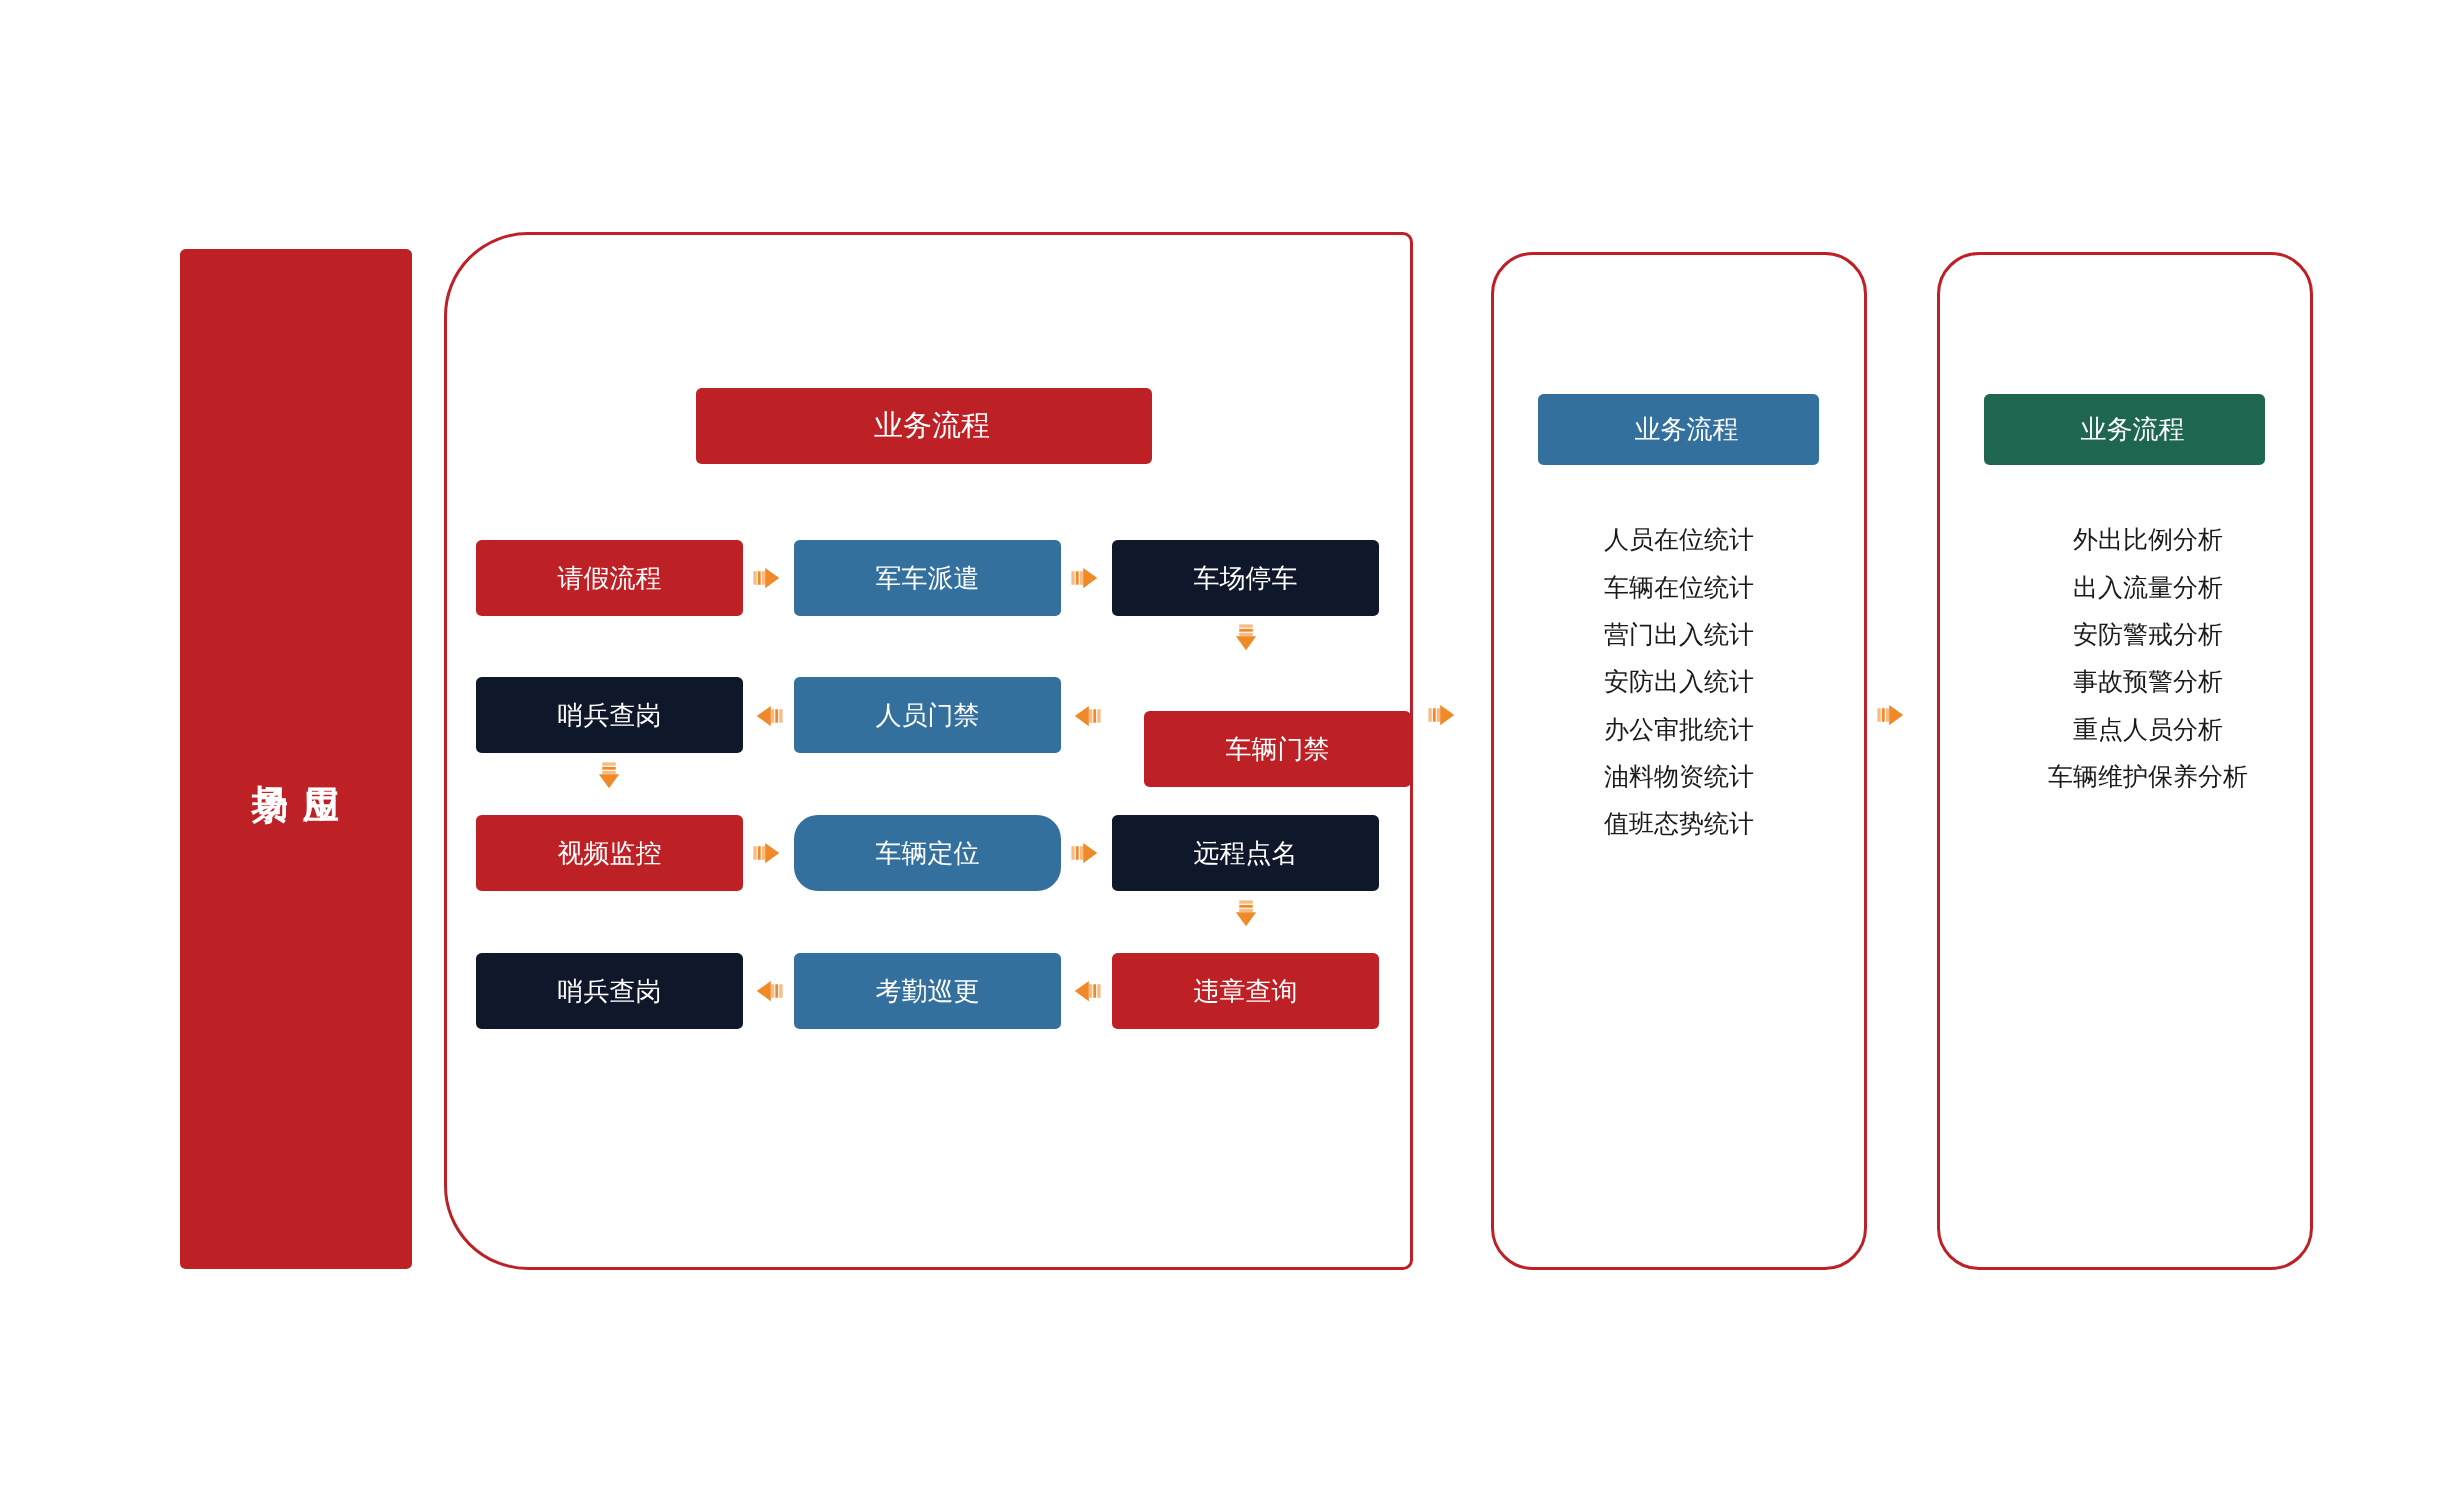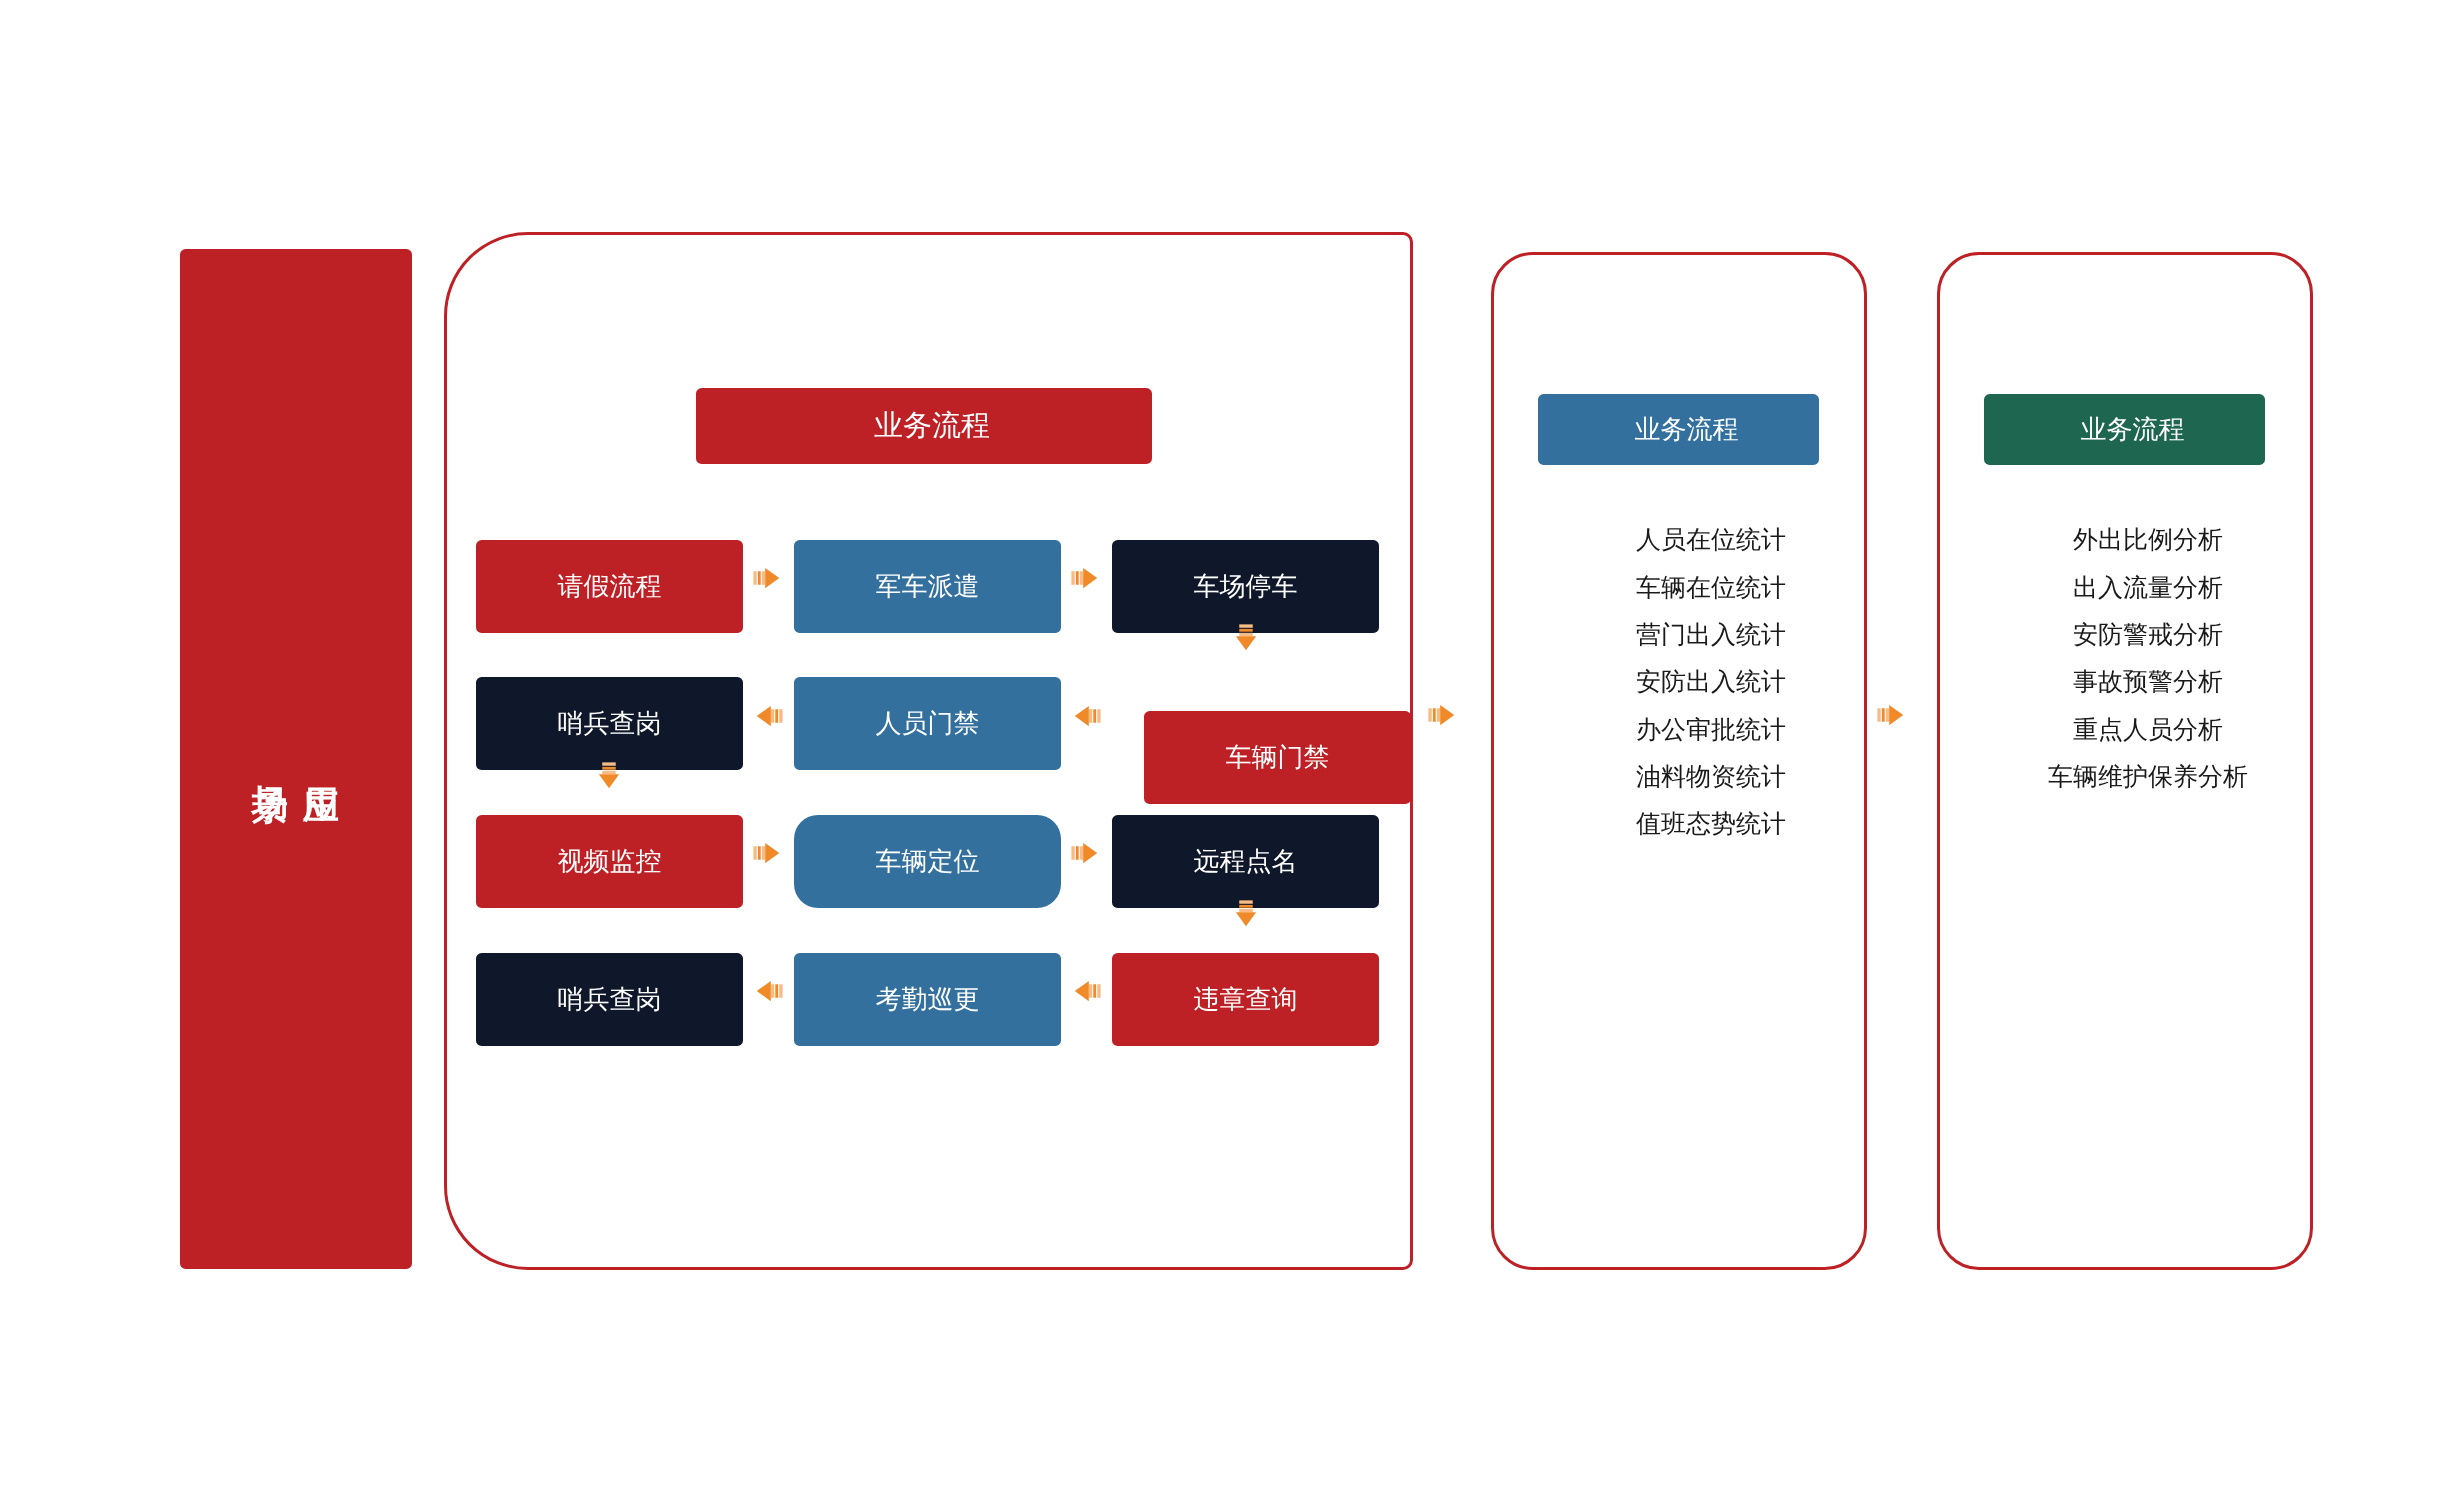--- a/index.html
+++ b/index.html
@@ -102,21 +102,21 @@
     left: 1984px;
     top: 394px;
     width: 281px;
     height: 71px;
   }
 
   
   .flow-box {
     position: absolute;
     width: 267px;
-    height: 93px;
+    height: 76px;
     border-radius: 5.6px;
     display: flex;
     align-items: center;
     justify-content: center;
     color: #ffffff;
     font-size: 26px;
     font-weight: 500;
     box-sizing: border-box;
   }
   .box-red   { background: #bd2025; }
@@ -132,21 +132,21 @@
   .arrow svg { display: block; width: 100%; height: 100%; }
 
   
   .list {
     position: absolute;
     width: 376px;
     display: flex;
     flex-direction: column;
     align-items: center;
   }
-  .list-stats    { left: 1491px; top: 516px; padding-left: 32px; }
+  .list-stats    { left: 1491px; top: 516px; }
   .list-analysis { left: 1937px; top: 516px; margin-left: 23px; }
   .list-item {
     font-size: 25px;
     color: #1a1a1a;
     line-height: 1.0;
     padding: 11.2px 0;
     white-space: nowrap;
   }
 </style>
 </head>

